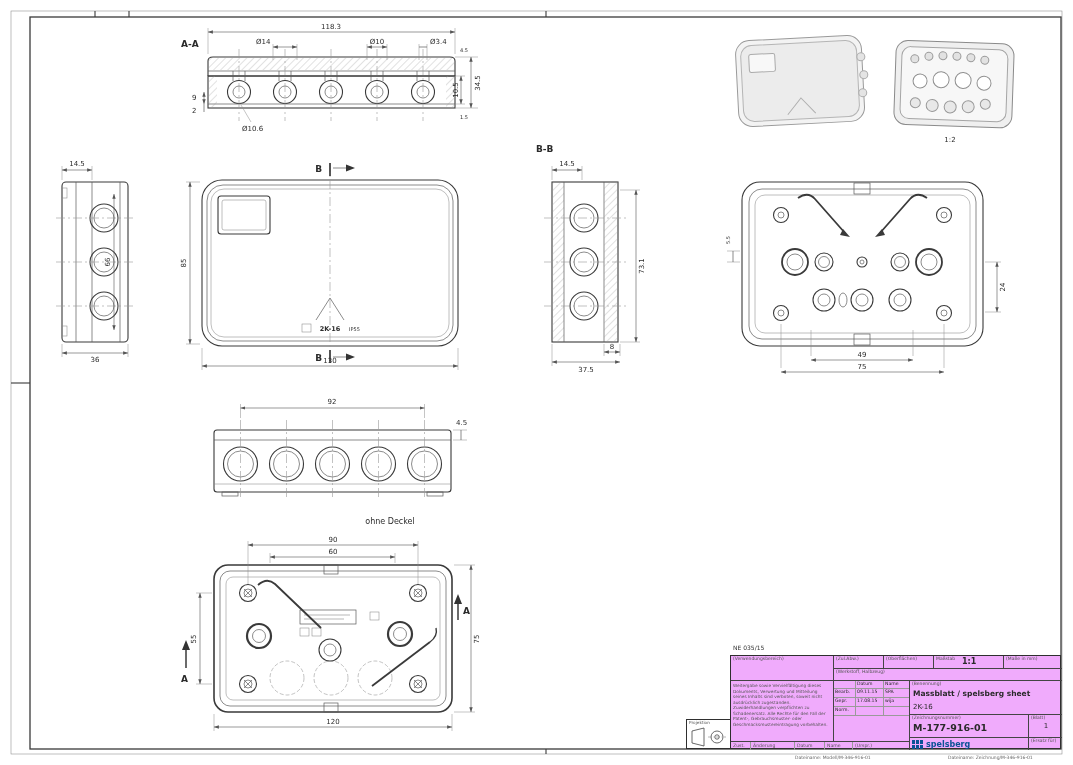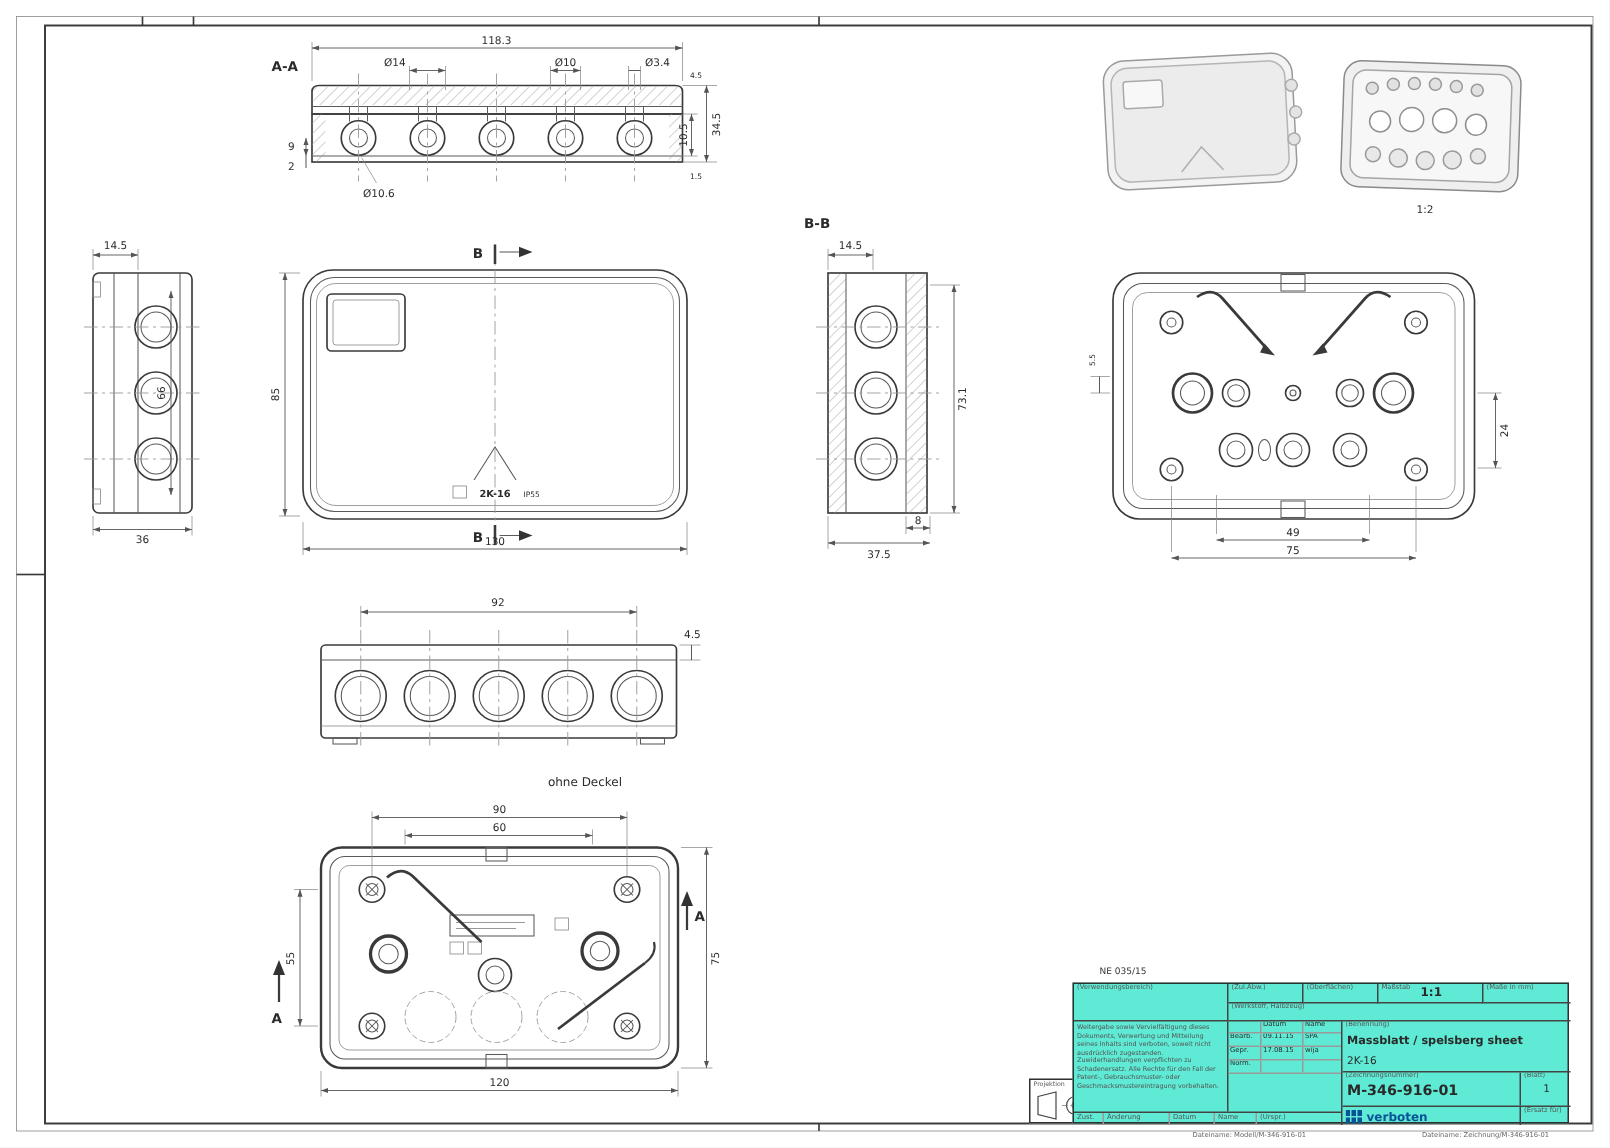--- a/index.html
+++ b/index.html
@@ -14,21 +14,21 @@
   .t{fill:none;stroke:#8a8a8a;stroke-width:0.55}
   .e{fill:none;stroke:#8a8a8a;stroke-width:0.5}
   .d{fill:none;stroke:#555;stroke-width:0.6;marker-start:url(#ar);marker-end:url(#ar)}
   .cl{fill:none;stroke:#999;stroke-width:0.6;stroke-dasharray:9 3 2 3}
   .ko{fill:none;stroke:#9a9a9a;stroke-width:0.6;stroke-dasharray:4 2}
   text{font-family:"DejaVu Sans",sans-serif;fill:#2b2b2b}
   .dt{font-size:7px}
   .lbl{font-size:9px;font-weight:bold}
   .tiny{font-size:5px}
   
-  .tb{position:absolute;left:715px;top:655px;width:331px;height:94px;border:1.2px solid #2f2f2f;background:#5eead4;color:#2a2a2a}
+  .tb{position:absolute;left:730px;top:655px;width:331px;height:94px;border:1.2px solid #2f2f2f;background:#f0abfc;color:#2a2a2a}
   .cell{position:absolute;overflow:hidden}
   .lab{font-size:4.5px;color:#555;padding:1px 2px;line-height:1.1;overflow:hidden}
   .trow{display:flex;overflow:hidden}
   .tc{display:block;overflow:hidden;padding:0 1px}
   .tc.l{width:22px;border-right:1px solid #9a9a9a}
   .tc.m{width:28px;border-right:1px solid #9a9a9a}
   .tc.r{flex:1}
   .fcell{padding:1px 2px;overflow:hidden}
   .tinytxt{font-size:4.5px;color:#666}
 </style>
@@ -483,37 +483,37 @@
     <span class="fcell" style="width:28px;border-right:1px solid #9a9a9a">Name</span>
     <span class="fcell" style="flex:1">(Urspr.)</span>
   </div>
 
   <div class="cell" style="left:178px;top:25px;width:153px;height:69px;border-left:1px solid #444">
     <div class="cell lab" style="left:0;top:0;width:153px;height:7px">(Benennung)</div>
     <div class="cell" style="left:0;top:7px;width:153px;height:14px;font-size:7.5px;font-weight:bold;padding:1px 3px">Massblatt / spelsberg sheet</div>
     <div class="cell" style="left:0;top:22px;width:153px;height:11px;font-size:7px;padding:0 3px">2K-16</div>
     <div class="cell" style="left:0;top:33px;width:153px;height:23px;border-top:1px solid #444">
       <div class="cell lab" style="left:0;top:0;width:118px;height:7px">(Zeichnungsnummer)</div>
-      <div class="cell" style="left:0;top:7px;width:118px;height:16px;font-size:9.5px;font-weight:bold;padding-left:3px">M-346-916-01</div>
+      <div class="cell" style="left:0;top:7px;width:118px;height:16px;font-size:9.5px;font-weight:bold;padding-left:3px">M-177-916-01</div>
       <div class="cell" style="left:118px;top:0;width:35px;height:23px;border-left:1px solid #444">
         <div class="lab">(Blatt)</div>
         <div style="font-size:7px;text-align:center">1</div>
       </div>
     </div>
     <div class="cell" style="left:0;top:56px;width:153px;height:13px;border-top:1px solid #444">
       <div class="cell" style="left:2px;top:1px;width:114px;height:11px;display:flex;align-items:center;gap:3px">
         <svg width="11" height="9" viewBox="0 0 11 9">
           <rect x="0" y="0" width="3" height="4" fill="#0a5296"></rect>
           <rect x="4" y="0" width="3" height="4" fill="#0a5296"></rect>
           <rect x="8" y="0" width="3" height="4" fill="#0a5296"></rect>
           <rect x="0" y="5" width="3" height="4" fill="#0a5296"></rect>
           <rect x="4" y="5" width="3" height="4" fill="#0a5296"></rect>
           <rect x="8" y="5" width="3" height="4" fill="#0a5296"></rect>
         </svg>
-        <span style="font-size:8px;font-weight:bold;color:#0a5296">verboten</span>
+        <span style="font-size:8px;font-weight:bold;color:#0a5296">spelsberg</span>
       </div>
       <div class="cell lab" style="left:118px;top:0;width:35px;height:13px;border-left:1px solid #444">(Ersatz für)</div>
     </div>
   </div>
 </div>
 
 <div class="abs tinytxt" style="left:795px;top:755px">Dateiname: Modell/M-346-916-01</div>
 <div class="abs tinytxt" style="left:948px;top:755px">Dateiname: Zeichnung/M-346-916-01</div>
 
 </div>

